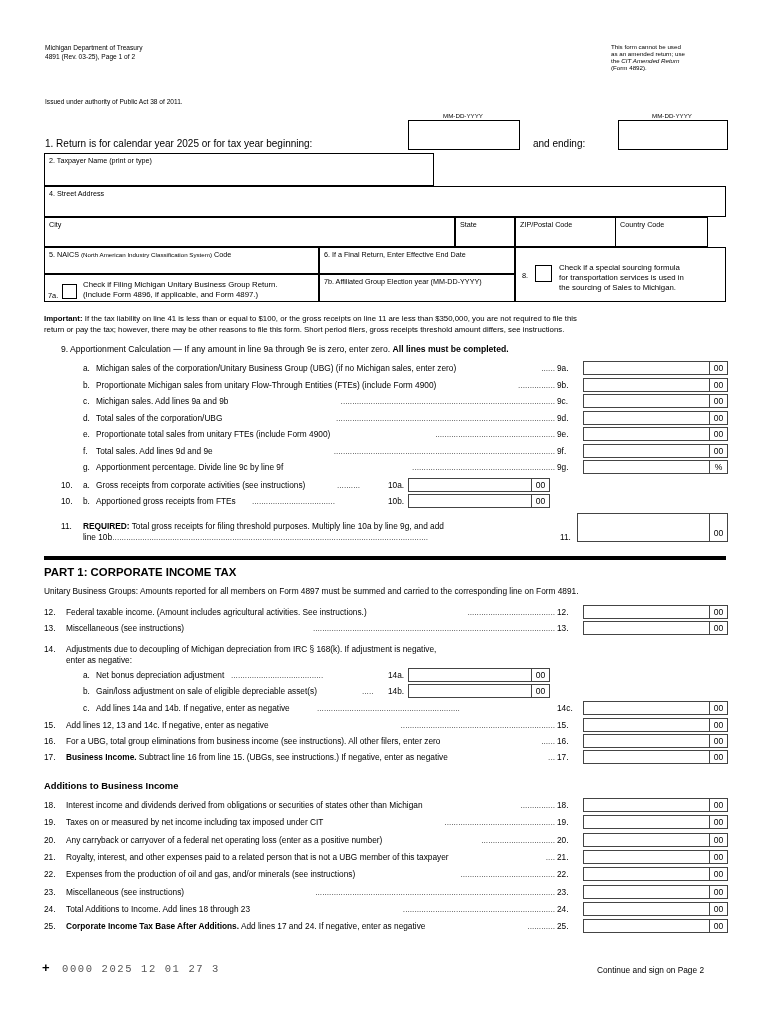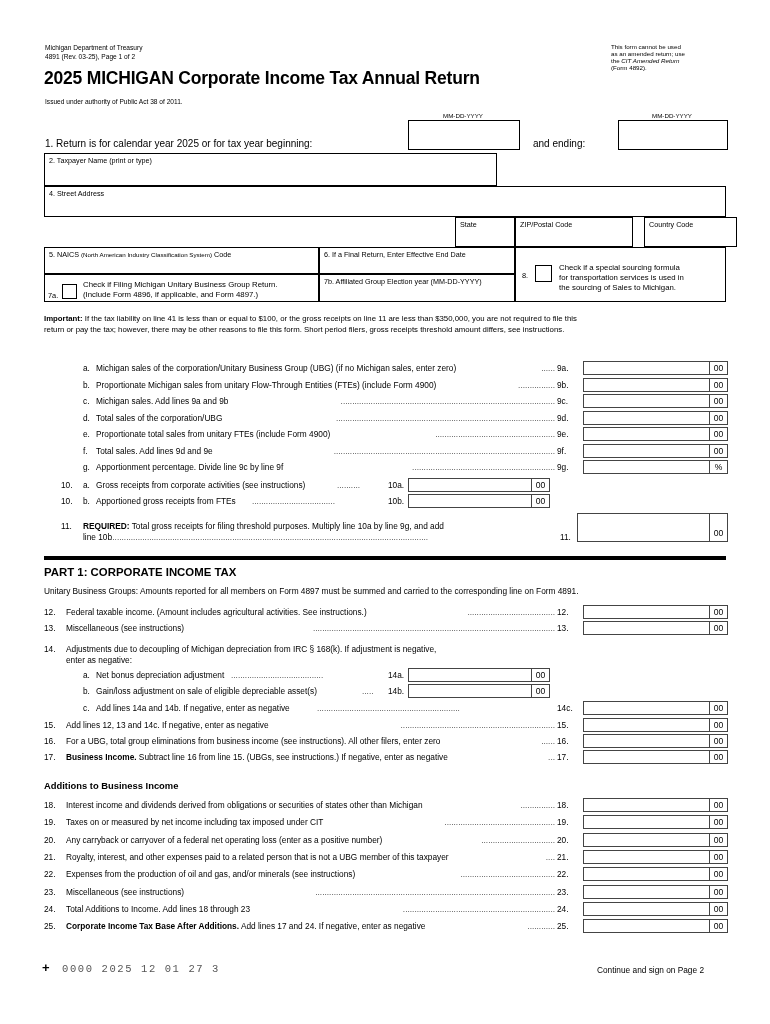--- a/index.html
+++ b/index.html
@@ -50,54 +50,56 @@
   .hr-thick{position:absolute;left:44px;width:682px;height:3.5px;background:#000;}
   .chk{position:absolute;border:1.4px solid #000;box-sizing:border-box;background:#fff;}
 </style>
 </head>
 <body>
 
 <div class="page">
 
   <div class="abs t65" id="dept">Michigan Department of Treasury</div>
   <div class="abs t65" id="rev">4891 (Rev. 03-25), Page 1 of 2</div>
-  <div class="abs" id="title">2025 MICHIGAN Corporate Income Tax Annual Return</div>
   <div class="abs t65" id="issued">Issued under authority of Public Act 38 of 2011.</div>
 
   <div class="abs t6" id="notice">
     <div>This form cannot be used</div>
     <div>as an amended return; use</div>
     <div><span>the </span><span class="i">CIT Amended Return</span></div>
     <div>(Form 4892).</div>
   </div>
 
   <div class="abs mmdd" style="left:408px;top:112px;width:110px;">MM-DD-YYYY</div>
   <div class="abs mmdd" style="left:618px;top:112px;width:108px;">MM-DD-YYYY</div>
 
   <div class="abs fieldbox" style="left:408px;top:120px;width:110px;height:28px;"></div>
   <div class="abs fieldbox" style="left:618px;top:120px;width:108px;height:28px;"></div>
 
   <div class="abs t9" style="left:45px;top:138px;">1.  Return is for calendar year 2025 or for tax year beginning:</div>
   <div class="abs t9" style="left:533px;top:138px;">and ending:</div>
 
-  <div class="cell" style="left:44px;top:153px;width:453px;height:33px;">
+  <div class="cell" style="left:44px;top:153px;width:390px;height:33px;">
     <div class="celllbl" style="left:4px;top:2px;">2.  Taxpayer Name (print or type)</div>
   </div>
 
   <div class="cell" style="left:44px;top:186px;width:682px;height:31px;padding-left:17px;">
     <div class="celllbl" style="left:4px;top:2px;">4. Street Address</div>
   </div>
 
+  <div class="cell" style="left:44px;top:217px;width:411px;height:30px;">
+    <div class="celllbl" style="left:4px;top:2px;">City</div>
+  </div>
   <div class="cell" style="left:455px;top:217px;width:60px;height:30px;">
     <div class="celllbl" style="left:4px;top:2px;">State</div>
   </div>
   <div class="cell" style="left:515px;top:217px;width:118px;height:30px;">
     <div class="celllbl" style="left:4px;top:2px;">ZIP/Postal Code</div>
   </div>
-  <div class="cell" style="left:644px;top:217px;width:93px;height:30px;">
+  <div class="cell" style="left:615px;top:217px;width:93px;height:30px;">
     <div class="celllbl" style="left:4px;top:2px;">Country Code</div>
   </div>
 
   <div class="cell" style="left:44px;top:247px;width:275px;height:27px;">
     <div class="celllbl nowrap" style="left:4px;top:2px;">
       <span>5.</span>
       <span>NAICS </span><span class="t6">(North American Industry Classification System)</span><span> Code</span>
     </div>
   </div>
   <div class="cell" style="left:319px;top:247px;width:196px;height:27px;">
@@ -119,20 +121,24 @@
   </div>
   <div class="cell" style="left:319px;top:274px;width:196px;height:28px;">
     <div class="celllbl" style="left:4px;top:2px;">7b. Affiliated Group Election year (MM-DD-YYYY)</div>
   </div>
 
   <div class="abs t75" style="left:44px;top:314px;width:684px;">
     <div><span class="b">Important:</span><span> If the tax liability on line 41 is less than or equal to $100, or the gross receipts on line 11 are less than $350,000, you are not required to file this</span></div>
     <div style="margin-top:1px;">return or pay the tax; however, there may be other reasons to file this form. Short period filers, gross receipts threshold amount differs, see instructions.</div>
   </div>
 
+  <div class="abs t85" style="left:61px;top:344px;font-size:8.6px;">
+    <span>9.</span>
+    <span>Apportionment Calculation — If any amount in line 9a through 9e is zero, enter zero. </span><span class="b">All lines must be completed.</span>
+  </div>
 
   <div id="line9rows">
       <div class="lbl" style="left:83px;top:363px;">a.</div>
       <div class="desc" style="left:96px;top:363px;"><span>Michigan sales of the corporation/Unitary Business Group (UBG) (if no Michigan sales, enter zero)</span></div>
       <div class="leader" style="left:96px;top:363px;width:459px;text-align:right;"> ......</div>
       <div class="lbl" style="left:557px;top:363px;">9a.</div>
       <div class="amt" style="left:583px;top:361px;width:145px;">
         <span class="abs" style="left:3px;top:1px;font-size:8.6px;"></span>
         <span class="cents">00</span>
       </div>

